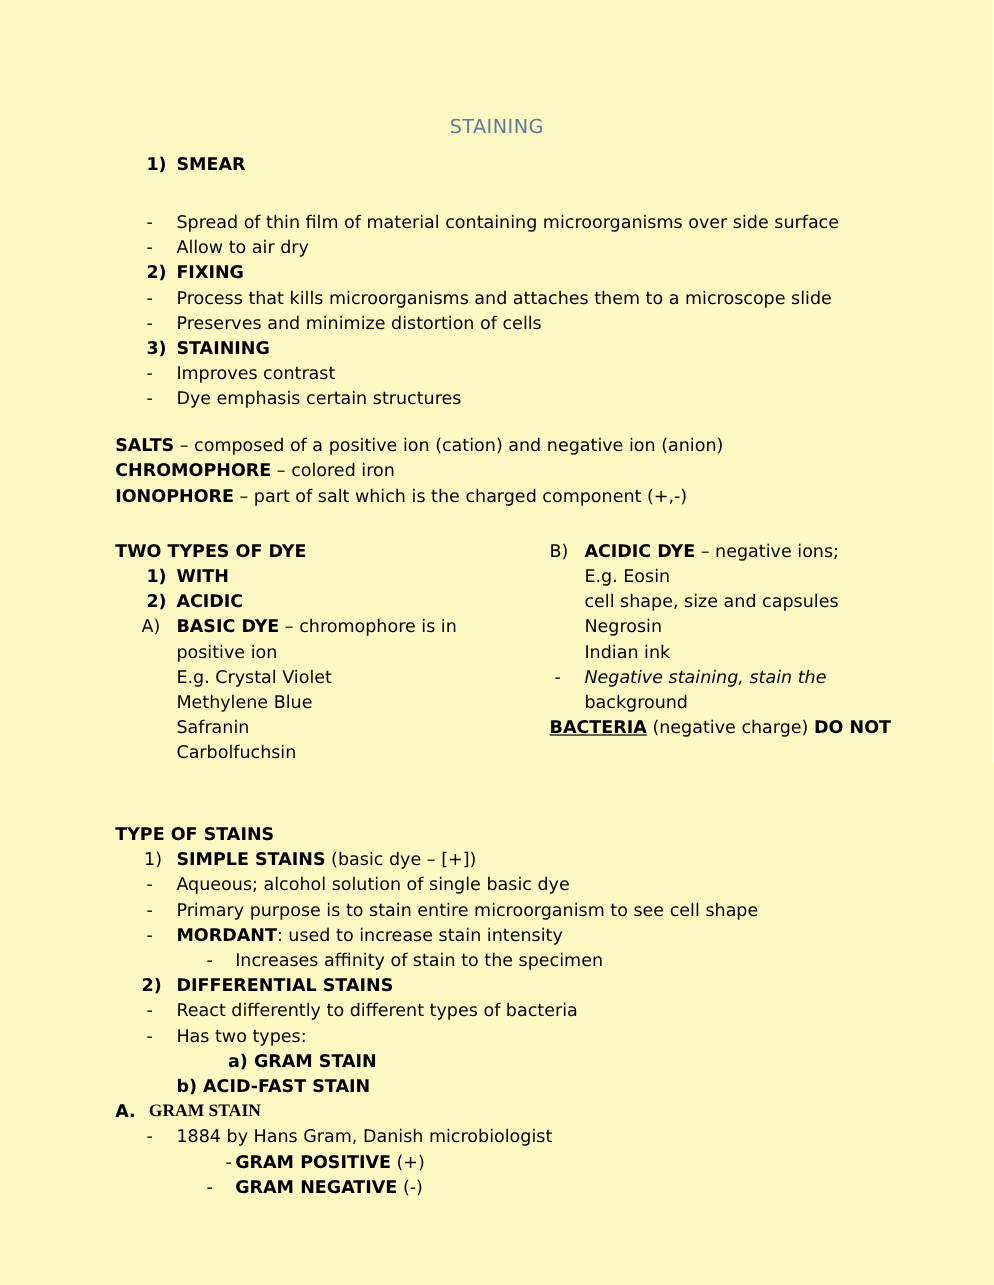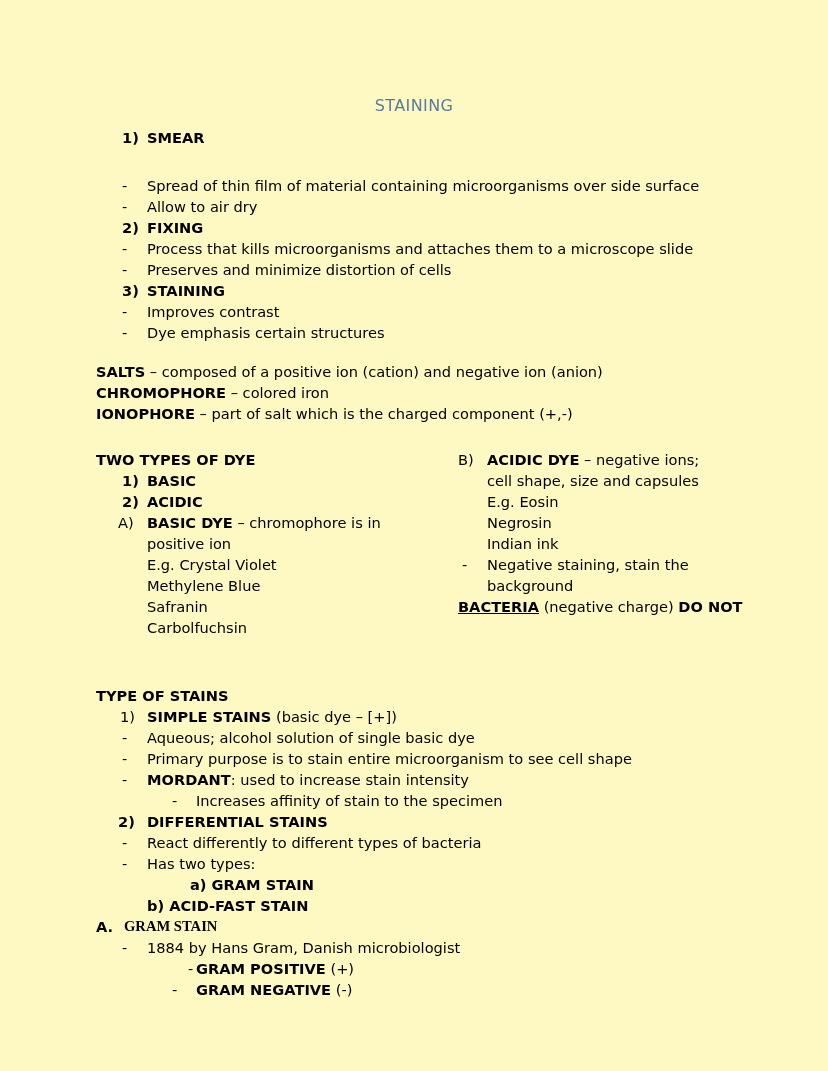--- a/index.html
+++ b/index.html
@@ -163,21 +163,21 @@
     <div class="line">
       <span class="b">IONOPHORE</span><span> – part of salt which is the charged component (+,-)</span>
     </div>
   </div>
 
   <div class="block" id="dye-left">
     <div class="line hdr">TWO TYPES OF DYE</div>
 
     <div class="row">
       <span class="marker num">1)</span>
-      <span class="rtext b ind1">BASIC</span>
+      <span class="rtext b ind1">WITH</span>
     </div>
     <div class="row">
       <span class="marker num">2)</span>
       <span class="rtext b ind1">ACIDIC</span>
     </div>
 
     <div class="row">
       <span class="marker alpha">A)</span>
       <span class="rtext ind1"><span class="b">BASIC DYE</span><span> – chromophore is in</span></span>
     </div>
@@ -197,34 +197,34 @@
       <span class="rtext ind2">Carbolfuchsin</span>
     </div>
   </div>
 
   <div class="block" id="dye-right">
     <div class="row">
       <span class="marker alpha">B)</span>
       <span class="rtext ind"><span class="b">ACIDIC DYE</span><span> – negative ions;</span></span>
     </div>
     <div class="row">
+      <span class="rtext ind">E.g.  Eosin</span>
+    </div>
+    <div class="row">
       <span class="rtext ind">cell shape, size and capsules</span>
     </div>
     <div class="row">
-      <span class="rtext ind">E.g.  Eosin</span>
-    </div>
-    <div class="row">
       <span class="rtext ind">Negrosin</span>
     </div>
     <div class="row">
       <span class="rtext ind">Indian ink</span>
     </div>
     <div class="row">
       <span class="marker dash">-</span>
-      <span class="rtext ind just lastjust" style="width:261px;">Negative staining, stain the</span>
+      <span class="rtext ind just lastjust" style="width:261px;font-style:italic;">Negative staining, stain the</span>
     </div>
     <div class="row">
       <span class="rtext ind">background</span>
     </div>
     <div class="row">
       <span class="rtext"><span class="b u">BACTERIA</span><span> (negative charge) </span><span class="b">DO NOT</span></span>
     </div>
   </div>
 
   <div class="block" id="stains">

